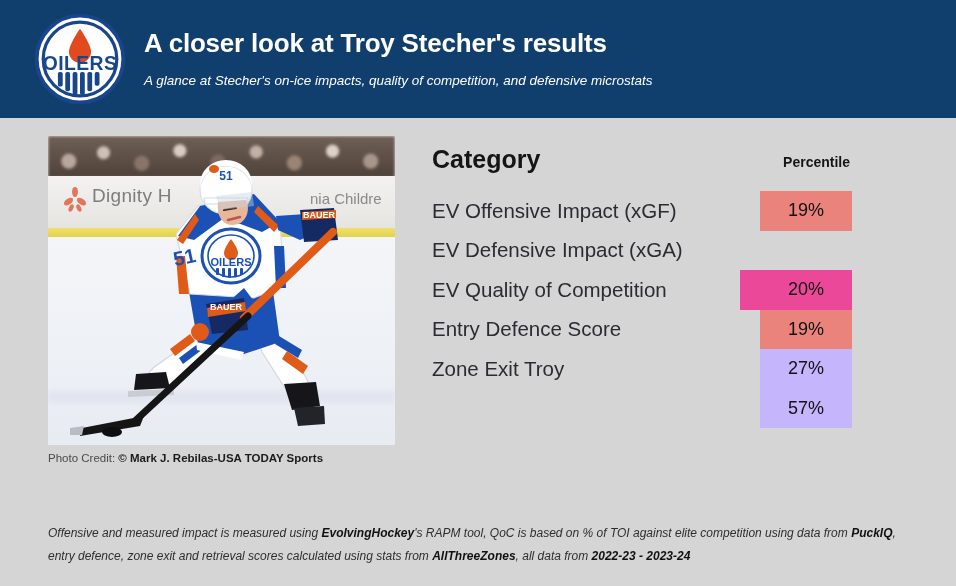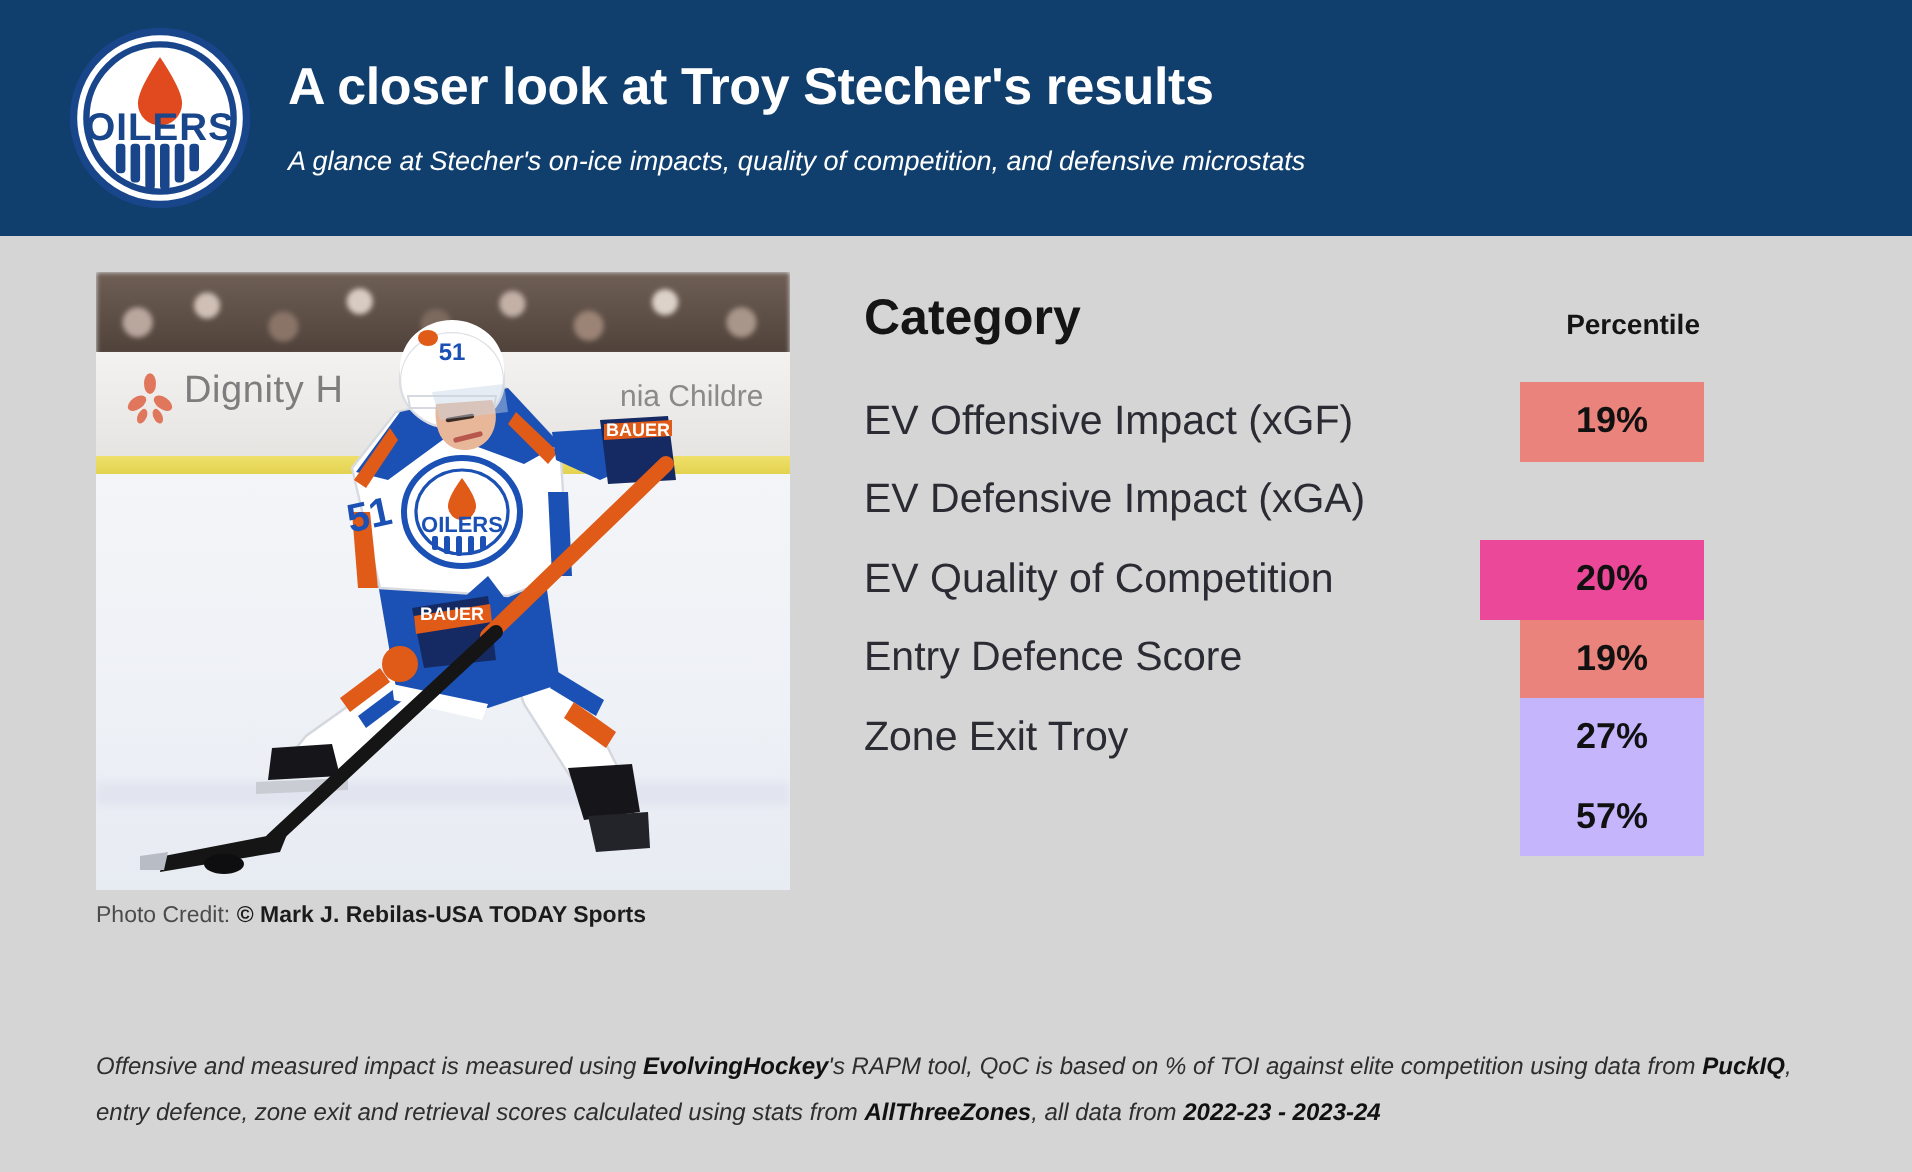--- a/index.html
+++ b/index.html
@@ -163,21 +163,21 @@
   .t-cell {
     position: absolute;
     right: 0;
     top: 0;
     width: 92px;
     height: 39.5px;
     display: flex;
     align-items: center;
     justify-content: center;
     font-size: 18px;
-    font-weight: bold;
+    font-weight: normal;
     color: #111111;
   }
 
   
   .footer {
     position: absolute;
     left: 48px;
     top: 522px;
     width: 862px;
     font-size: 12px;

